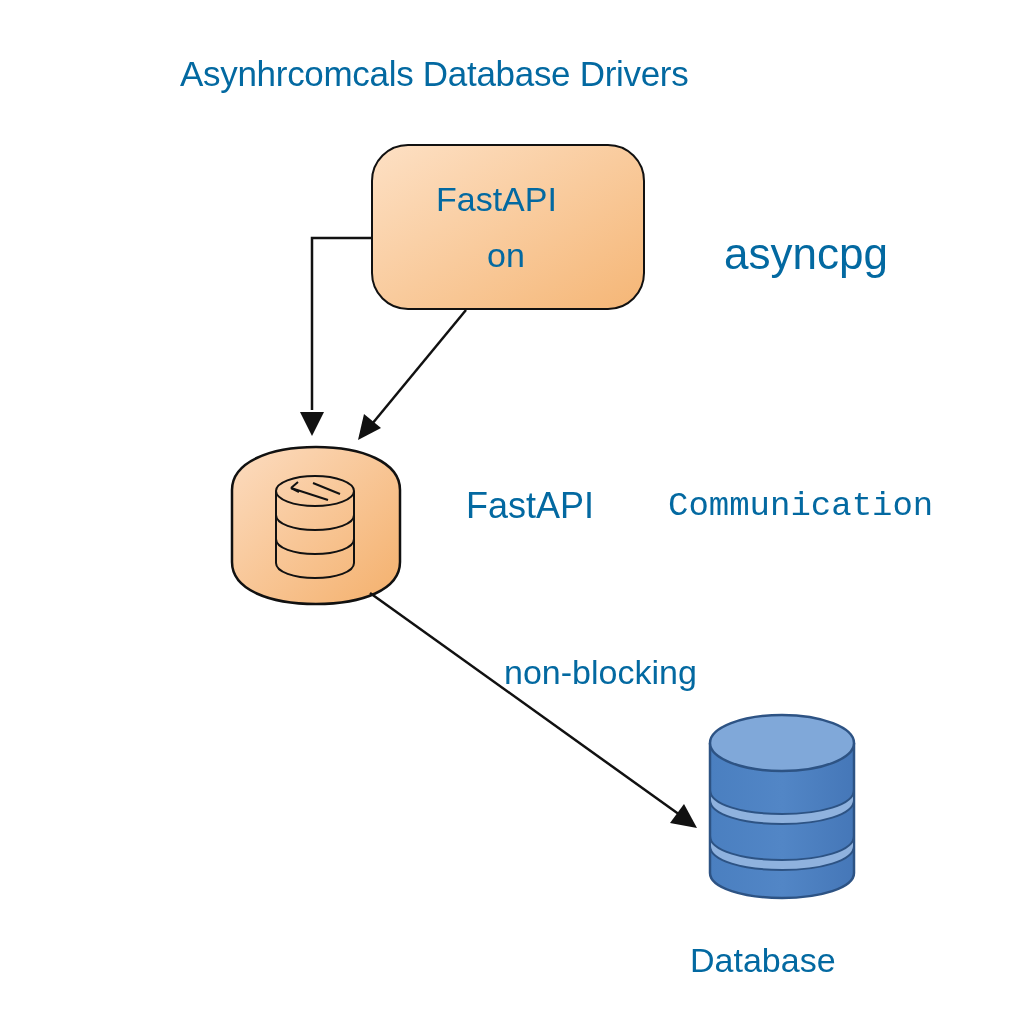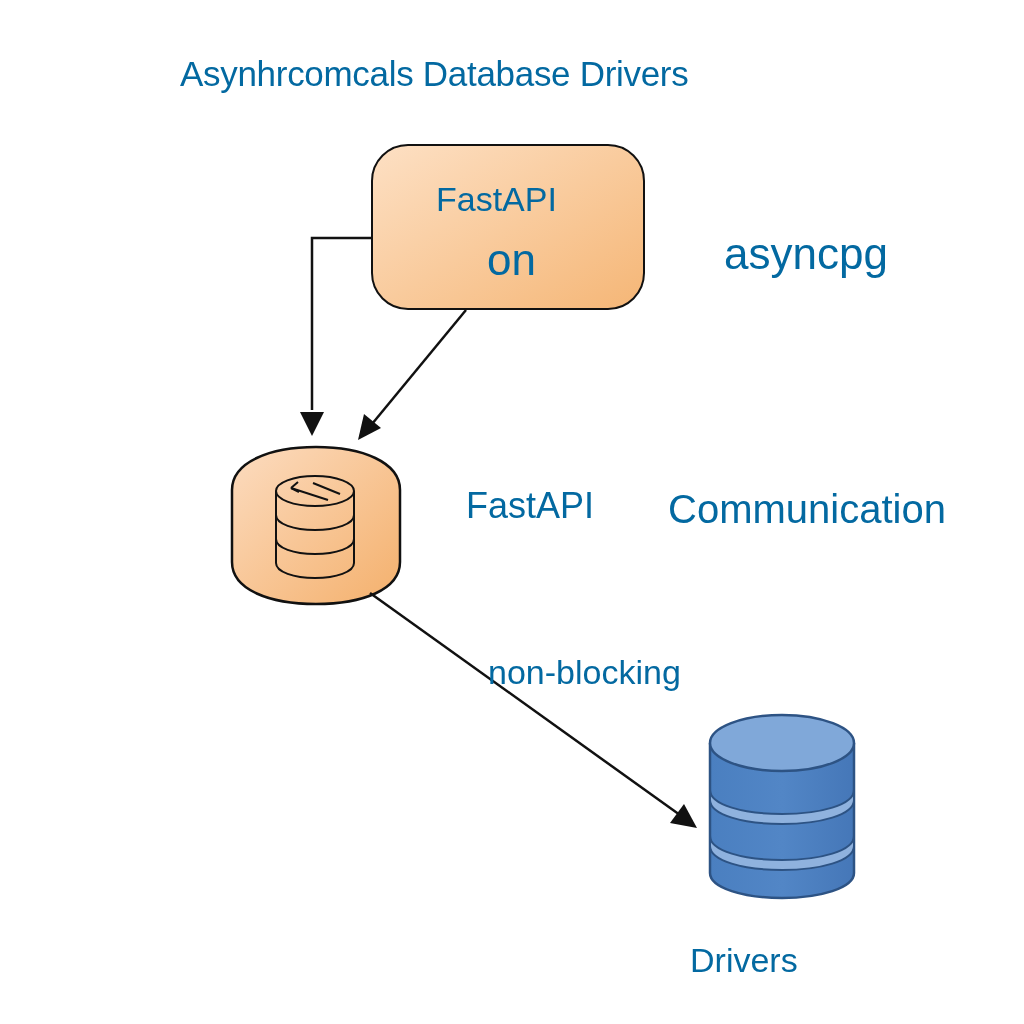--- a/index.html
+++ b/index.html
@@ -24,25 +24,25 @@
     }
     .lbl {
       position: absolute;
       white-space: nowrap;
       font-family: "Liberation Sans", sans-serif;
       color: #0369a1;
       line-height: 1;
     }
     #title { left: 180px; top: 56px; font-size: 35px; letter-spacing: -0.3px; }
     #fastapi-box-line1 { left: 436px; top: 182px; font-size: 34px; }
-    #fastapi-box-line2 { left: 487px; top: 238px; font-size: 44px; }
+    #fastapi-box-line2 { left: 487px; top: 238px; font-size: 34px; }
     #asyncpg-label { left: 724px; top: 232px; font-size: 44px; }
     #fastapi-label { left: 466px; top: 488px; font-size: 36px; }
-    #communication-label { left: 668px; top: 489px; font-size: 40px; }
-    #nonblocking-label { left: 488px; top: 655px; font-size: 34px; }
+    #communication-label { left: 668px; top: 489px; font-size: 34px; font-family: Liberation Mono, monospace; }
+    #nonblocking-label { left: 504px; top: 655px; font-size: 34px; }
     #database-label { left: 690px; top: 943px; font-size: 34px; }
   </style>
 </head>
 <body>
 
 <svg id="diagram" viewBox="0 0 1024 1024" xmlns="http://www.w3.org/2000/svg">
   <defs>
     <linearGradient id="orangeGrad" x1="0" y1="0" x2="1" y2="1">
       <stop offset="0" stop-color="#fde0c4"></stop>
       <stop offset="1" stop-color="#f5b676"></stop>
@@ -99,13 +99,13 @@
   </g>
 </svg>
 
 <div id="title" class="lbl">Asynhrcomcals Database Drivers</div>
 <div id="fastapi-box-line1" class="lbl">FastAPI</div>
 <div id="fastapi-box-line2" class="lbl">on</div>
 <div id="asyncpg-label" class="lbl">asyncpg</div>
 <div id="fastapi-label" class="lbl">FastAPI</div>
 <div id="communication-label" class="lbl">Communication</div>
 <div id="nonblocking-label" class="lbl">non-blocking</div>
-<div id="database-label" class="lbl">Drivers</div>
+<div id="database-label" class="lbl">Database</div>
 
 </body></html>

